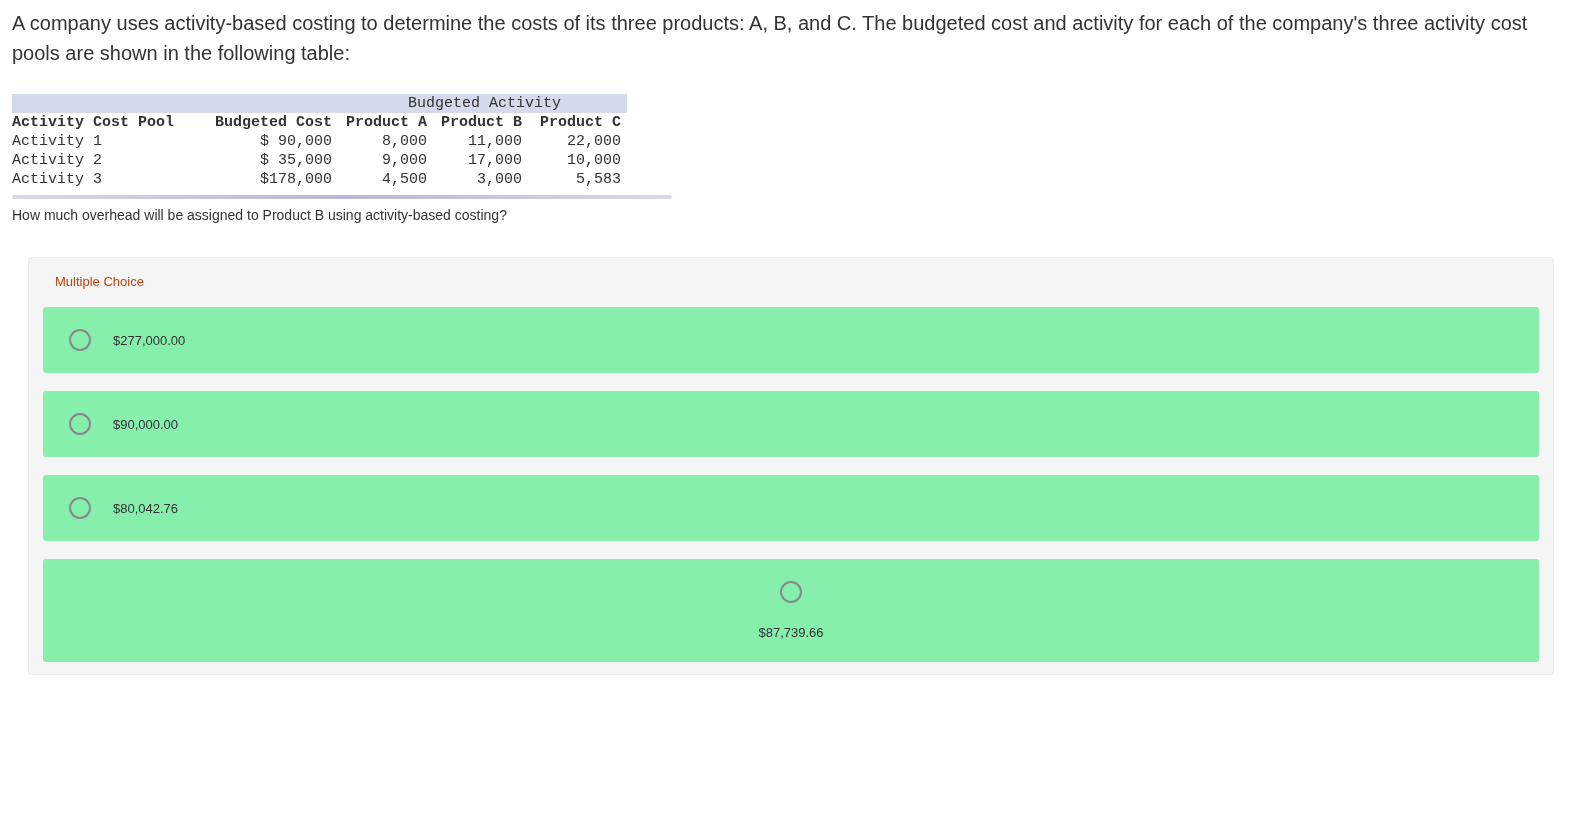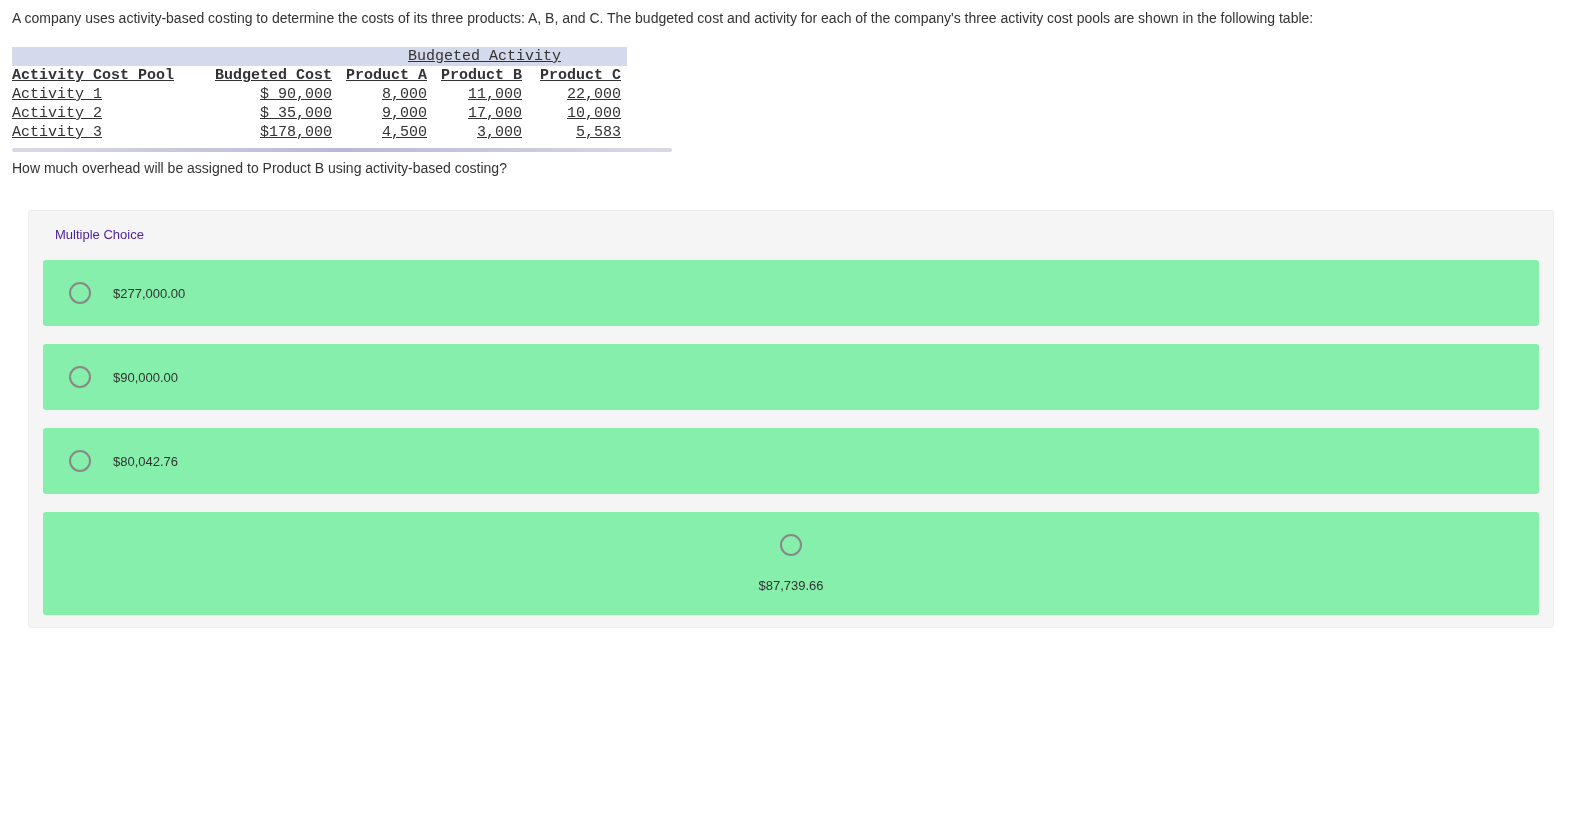--- a/index.html
+++ b/index.html
@@ -5,37 +5,36 @@
   * { box-sizing: border-box; margin: 0; padding: 0; }
   body {
     font-family: Arial, Helvetica, sans-serif;
     font-size: 14px;
     color: #333;
     background: #fff;
     padding: 8px 12px;
     width: 1582px;
   }
   .question-intro {
-    margin-bottom: 18px;
-    font-size: 14px;
+    margin-bottom: 26px;
+    font-size: 20px;
     line-height: 1.5;
   }
   .data-table-wrap {
     margin-bottom: 8px;
   }
   table.data {
     border-collapse: collapse;
     font-family: "Courier New", Courier, monospace;
     font-size: 15px;
   }
   table.data td, table.data th {
     padding: 1px 0;
     text-align: right;
     white-space: pre;
-    text-decoration: underline;
   }
   table.data .left { text-align: left; }
   table.data thead tr:first-child th {
     background: #d4d9ec;
     font-weight: normal;
   }
   table.data thead .super-header {
     text-align: center;
   }
   .col-pool { width: 200px; padding-right: 10px !important; }
@@ -57,21 +56,21 @@
   .mc-container {
     background: #f5f5f5;
     border: 1px solid #eee;
     border-radius: 3px;
     padding: 16px 0 6px 0;
     margin: 0 16px;
   }
   .mc-heading {
     font-size: 13px;
     padding: 0 26px 18px 26px;
-    color: #4c1d95;
+    color: #c2410c;
   }
   .mc-option {
     background: #86efac;
     margin: 0 14px 18px 14px;
     padding: 22px 26px;
     border-radius: 3px;
     display: flex;
     align-items: center;
     gap: 22px;
     cursor: pointer;

